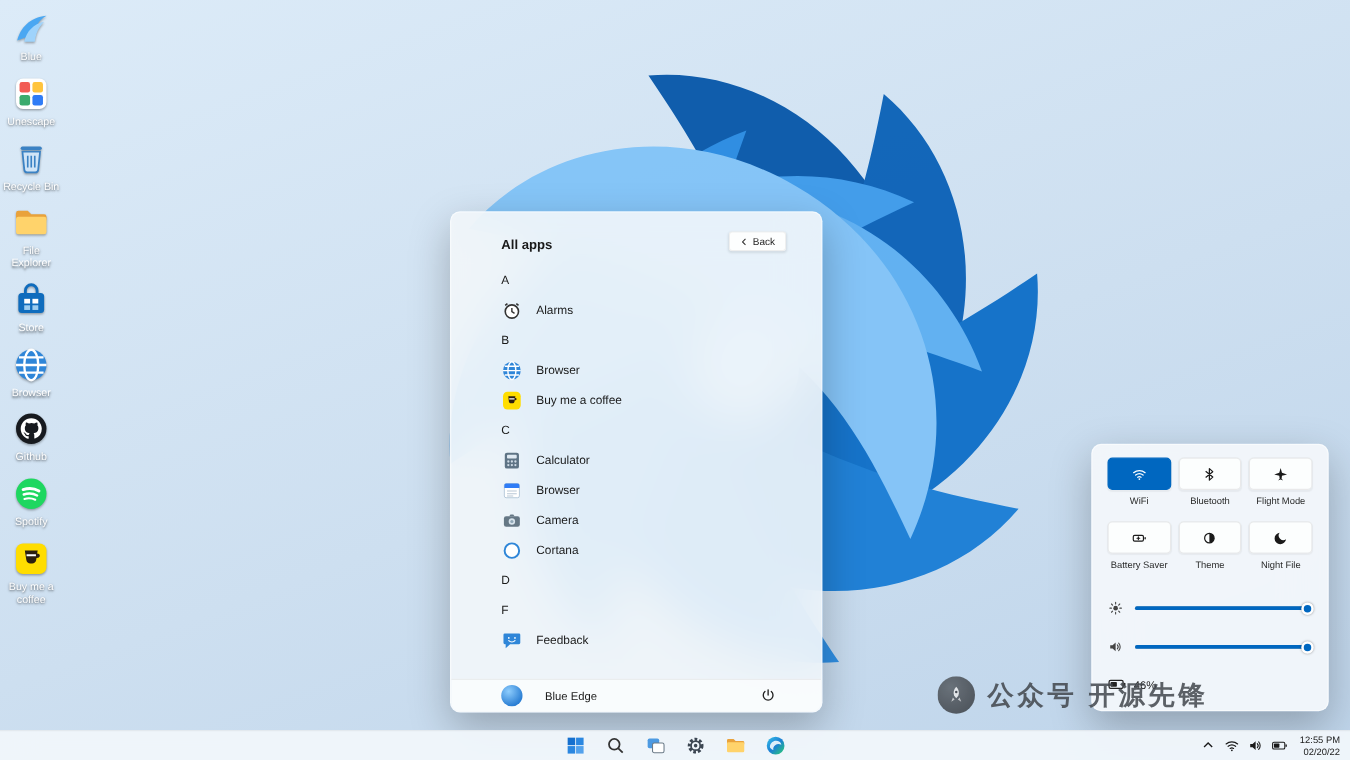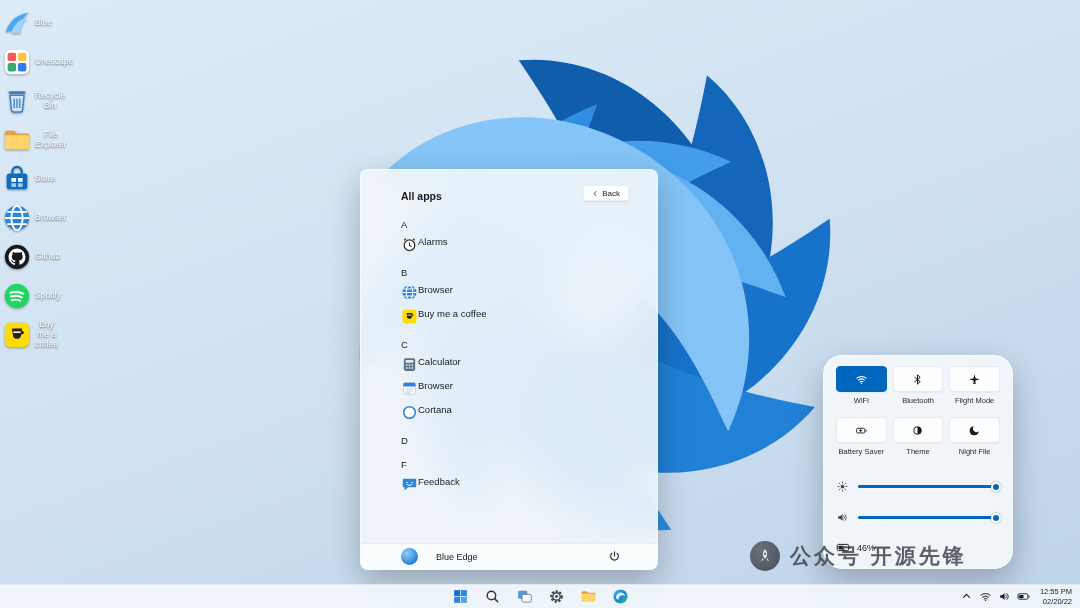--- a/index.html
+++ b/index.html
@@ -6,51 +6,51 @@
   html,body { width:1080px; height:608px; overflow:hidden; }
   body {
     position:relative;
     font-family:"Liberation Sans","DejaVu Sans",sans-serif;
     background:linear-gradient(160deg,#dcebf8 0%,#cddff0 55%,#bed4ea 100%);
   }
   .wallpaper { position:absolute; inset:0; width:100%; height:100%; }
 
   
   .desktop-icons { position:absolute; left:2px; top:8px; width:46px; display:flex; flex-direction:column; gap:9px; z-index:2; }
-  .dicon { display:flex; flex-direction:row; align-items:center; gap:3px; cursor:pointer; }
+  .dicon { display:flex; flex-direction:column; align-items:center; gap:3px; cursor:pointer; }
   .dicon-img { width:30px; height:30px; display:flex; align-items:center; justify-content:center; filter:drop-shadow(0 1px 1px rgba(0,0,0,.35)); }
   .dicon-img svg { width:30px; height:30px; }
   .dicon-label { font-size:8.5px; color:#fff; text-align:center; text-shadow:0 1px 2px rgba(0,0,0,.65); line-height:1.15; max-width:46px; }
 
   
   .start-menu { position:absolute; left:360px; top:169px; width:298px; height:401px;
     background:rgba(242,246,250,.9); border:1px solid rgba(255,255,255,.55);
     box-shadow:0 12px 32px rgba(0,0,0,.25); border-radius:8px; overflow:hidden;
     display:flex; flex-direction:column; z-index:3; backdrop-filter:blur(18px); }
   .sm-header { position:relative; padding:16px 28px 4px 40px; flex:none; }
   .sm-title { font-size:10.5px; font-weight:700; color:#1a1a1a; }
   .back-btn { position:absolute; right:28px; top:15px; display:flex; align-items:center; gap:3px;
     font-size:8px; color:#222; background:rgba(255,255,255,.9); border:1px solid rgba(0,0,0,.06);
     border-radius:3px; padding:2.5px 8px; box-shadow:0 1px 2px rgba(0,0,0,.1); cursor:pointer; }
   .back-btn svg { width:7px; height:7px; }
   .app-list { flex:1; padding:4px 0 0 40px; overflow:hidden; }
   .letter-row { height:24px; display:flex; align-items:center; font-size:9.5px; color:#1a1a1a; cursor:pointer; }
-  .app-row { height:24px; display:flex; align-items:flex-start; font-size:9.5px; color:#1a1a1a; cursor:pointer; }
+  .app-row { height:24px; display:flex; align-items:center; gap:11px; font-size:9.5px; color:#1a1a1a; cursor:pointer; }
   .appicon { width:17px; height:17px; flex:none; display:flex; }
   .appicon svg { width:17px; height:17px; }
   .sm-footer { flex:none; height:26px; background:rgba(251,252,254,.8); border-top:1px solid rgba(0,0,0,.06);
     display:flex; align-items:center; justify-content:space-between; padding:0 34px 0 40px; }
   .user { display:flex; align-items:center; gap:18px; font-size:9px; color:#1a1a1a; cursor:pointer; }
   .avatar { width:17px; height:17px; border-radius:50%; background:radial-gradient(circle at 35% 30%,#8ecdfd,#2b7fd4 72%); }
   .power-btn { width:18px; height:18px; color:#222; background:none; border:none; cursor:pointer; display:flex; align-items:center; justify-content:center; }
   .power-btn svg { width:13px; height:13px; }
 
   
-  .quick-settings { position:absolute; left:823px; top:355px; width:190px; height:214px;
-    background:rgba(244,247,251,.92); border:1px solid rgba(255,255,255,.55); border-radius:19px;
+  .quick-settings { position:absolute; left:873px; top:355px; width:190px; height:214px;
+    background:rgba(244,247,251,.92); border:1px solid rgba(255,255,255,.55); border-radius:8px;
     box-shadow:0 12px 32px rgba(0,0,0,.25); padding:10px 12px; z-index:3; backdrop-filter:blur(18px); }
   .qs-grid { display:grid; grid-template-columns:repeat(3,1fr); column-gap:6px; row-gap:12px; }
   .qs-btn { width:100%; height:26px; border-radius:4px; background:rgba(255,255,255,.8);
     border:1px solid rgba(0,0,0,.08); box-shadow:0 1px 1px rgba(0,0,0,.05);
     display:flex; align-items:center; justify-content:center; color:#1a1a1a; cursor:pointer; }
   .qs-btn svg { width:13px; height:13px; }
   .qs-btn.active { background:#0067c0; border-color:#0067c0; color:#fff; }
   .qs-label { margin-top:4px; text-align:center; font-size:7.5px; color:#2a2a2a; }
   .qs-slider { display:flex; align-items:center; gap:9px; color:#333; }
   .qs-slider.first { margin-top:24px; }
@@ -265,20 +265,31 @@
             <g stroke="#b9c8d6" stroke-width="1.2" fill="none">
               <path d="M6.5 12.5h11M6.5 15.5h11M6.5 18h7"></path>
             </g>
           </svg>
         </span>
       <span>Browser</span>
     </div>
     <div class="app-row">
       <span class="appicon">
           <svg viewBox="0 0 24 24">
+            <path d="M9 7l1.4-2h3.2L15 7" fill="#657785"></path>
+            <rect x="3" y="7" width="18" height="12" rx="2.5" fill="#657785"></rect>
+            <circle cx="12" cy="13" r="3.6" fill="#d7e3ec"></circle>
+            <circle cx="12" cy="13" r="1.8" fill="#8fa6b6"></circle>
+          </svg>
+        </span>
+      <span>Camera</span>
+    </div>
+    <div class="app-row">
+      <span class="appicon">
+          <svg viewBox="0 0 24 24">
             <circle cx="12" cy="12" r="8.2" fill="#fff" stroke="#2f86d8" stroke-width="2.2"></circle>
           </svg>
         </span>
       <span>Cortana</span>
     </div>
     <div class="letter-row">D</div>
     <div class="letter-row">F</div>
     <div class="app-row">
       <span class="appicon">
           <svg viewBox="0 0 24 24">

